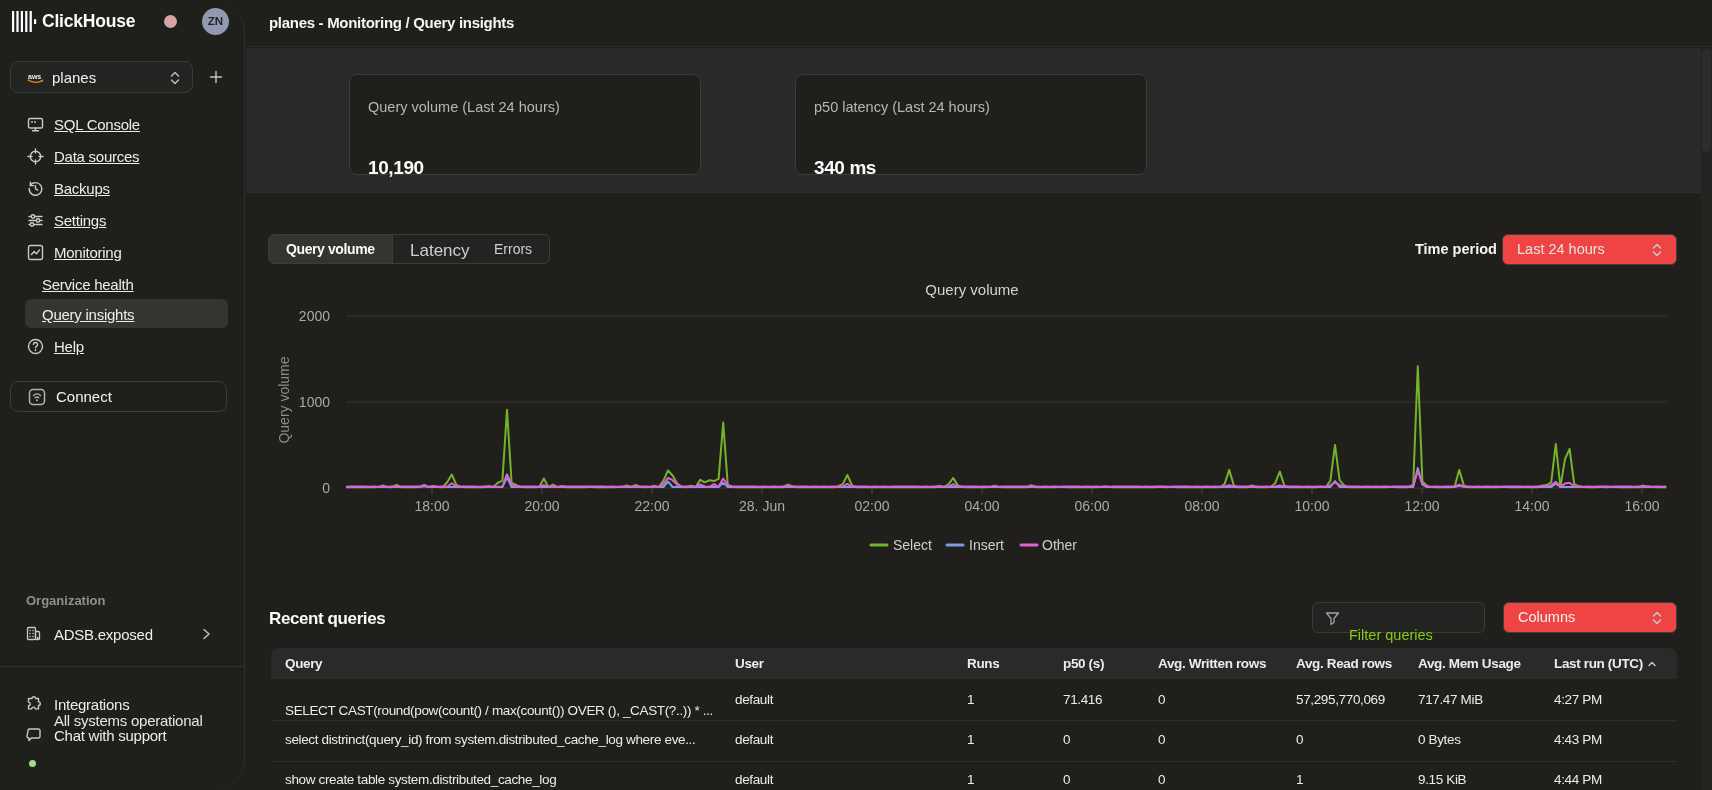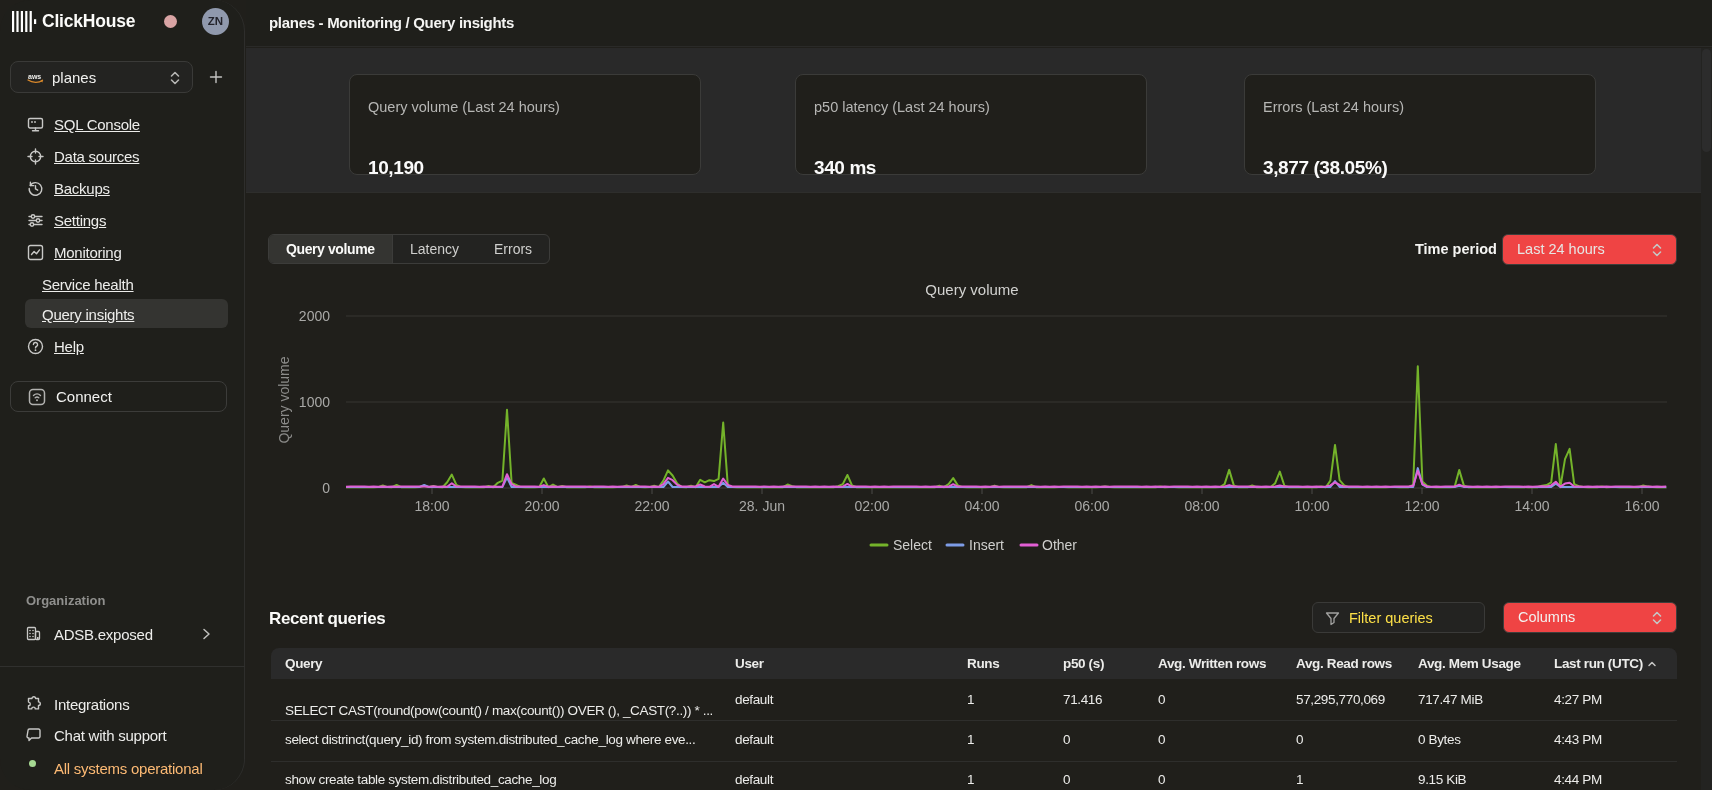--- a/index.html
+++ b/index.html
@@ -117,46 +117,42 @@
 
   <svg class="abs" style="left:26px;top:696px" width="16" height="16" viewBox="0 0 16 16">
       <path d="M6 2.5 a1.8 1.8 0 0 1 3.6 0 h2.9 v3.4 a1.8 1.8 0 0 1 0 3.6 v3.4 h-3.2 a1.8 1.8 0 0 0 -3.6 0 h-3.2 v-3.2 a1.8 1.8 0 0 0 0 -3.6 v-3.6 z" stroke="#c8c8c6" stroke-width="1.4" fill="none" stroke-linejoin="round"></path>
     </svg>
   <div class="abs" style="left:54px;top:696px;font-size:15px;letter-spacing:-0.25px;color:#ededeb">Integrations</div>
   <svg class="abs" style="left:26px;top:727px" width="16" height="16" viewBox="0 0 16 16">
       <path d="M2 3.5 a1.5 1.5 0 0 1 1.5 -1.5 h9 a1.5 1.5 0 0 1 1.5 1.5 v6 a1.5 1.5 0 0 1 -1.5 1.5 h-7 l-2.5 2.5 v-2.5 h-0.5 a1.5 1.5 0 0 1 -1.5 -1.5 z" stroke="#c8c8c6" stroke-width="1.4" fill="none" stroke-linejoin="round"></path>
     </svg>
   <div class="abs" style="left:54px;top:727px;font-size:15px;letter-spacing:-0.25px;color:#ededeb">Chat with support</div>
   <div class="abs" style="left:29px;top:760px;width:7px;height:7px;border-radius:50%;background:#a5d892"></div>
-  <div class="abs" style="left:54px;top:760px;font-size:15px;letter-spacing:-0.25px;color:#fdba74">All systems operational</div>
+  <div class="abs" style="left:54px;top:712px;font-size:15px;letter-spacing:-0.25px;color:#e5e5e5">All systems operational</div>
 </div>
 
 <div id="hdr">
     <div class="abs" style="left:23px;top:14px;font-size:15px;font-weight:bold;letter-spacing:-0.3px;color:#f5f5f3">planes - Monitoring / Query insights</div>
   </div>
 
 <div id="band">
   <div class="card" style="left:103px">
       <div class="lab">Query volume (Last 24 hours)</div>
       <div class="val">10,190</div>
     </div>
   <div class="card" style="left:549px">
       <div class="lab">p50 latency (Last 24 hours)</div>
       <div class="val">340 ms</div>
     </div>
-  <div class="card" style="left:998px">
-      <div class="lab">Errors (Last 24 hours)</div>
-      <div class="val">3,877 (38.05%)</div>
-    </div>
 </div>
 
 <div class="abs" style="left:268px;top:234px;width:282px;height:30px;border:1px solid #3c3c3a;border-radius:6px;background:#232321">
   <div class="abs" style="left:0;top:0;width:124px;height:28px;background:#343431;border-radius:5px 0 0 5px;border-right:1px solid #3c3c3a"></div>
   <div class="abs" style="left:17px;top:6px;font-size:14px;font-weight:bold;letter-spacing:-0.4px;color:#fafaf8">Query volume</div>
-  <div class="abs" style="left:141px;top:6px;font-size:14px;color:#cfcfcd">Latency</div>
+  <div class="abs" style="left:141px;top:6px;font-size:17px;color:#cfcfcd">Latency</div>
   <div class="abs" style="left:225px;top:6px;font-size:14px;color:#cfcfcd">Errors</div>
 </div>
 <div class="abs" style="left:1415px;top:241px;font-size:14.5px;font-weight:bold;color:#f5f5f3">Time period</div>
 <div class="sel" style="left:1502px;top:234px;width:175px">
   <div class="abs" style="left:14px;top:6px">Last 24 hours</div>
   <svg class="abs" style="left:148px;top:7px" width="12" height="16" viewBox="0 0 12 16">
       <path d="M2.5 6 L6 2.5 L9.5 6" stroke="#c6c6c4" stroke-width="1.6" fill="none" stroke-linecap="round" stroke-linejoin="round"></path>
       <path d="M2.5 10 L6 13.5 L9.5 10" stroke="#c6c6c4" stroke-width="1.6" fill="none" stroke-linecap="round" stroke-linejoin="round"></path>
     </svg>
 </div>
@@ -205,21 +201,21 @@
 <line x1="776" y1="280" x2="792" y2="280" stroke="#e25fd4" stroke-width="3" stroke-linecap="round"></line>
 <text x="797" y="285" class="leg">Other</text>
 </g>
 </svg>
 
 <div class="abs" style="left:269px;top:609px;font-size:17px;font-weight:bold;letter-spacing:-0.4px;color:#fafaf8">Recent queries</div>
 <div class="abs" style="left:1312px;top:602px;width:173px;height:31px;background:#232321;border:1px solid #3a3a38;border-radius:6px">
   <svg class="abs" style="left:12px;top:8px" width="15" height="15" viewBox="0 0 15 15">
       <path d="M1.5 2 h12 l-4.5 5.5 v4 l-3 2 v-6 z" stroke="#a2a2a0" stroke-width="1.3" fill="none" stroke-linejoin="round"></path>
     </svg>
-  <div class="abs" style="left:36px;top:7px;font-size:14.5px;color:#fde047">Filter queries</div>
+  <div class="abs" style="left:36px;top:24px;font-size:14.5px;color:#84cc16">Filter queries</div>
 </div>
 <div class="sel" style="left:1503px;top:602px;width:174px">
   <div class="abs" style="left:14px;top:6px;color:#f2f2f0">Columns</div>
   <svg class="abs" style="left:147px;top:7px" width="12" height="16" viewBox="0 0 12 16">
       <path d="M2.5 6 L6 2.5 L9.5 6" stroke="#c6c6c4" stroke-width="1.6" fill="none" stroke-linecap="round" stroke-linejoin="round"></path>
       <path d="M2.5 10 L6 13.5 L9.5 10" stroke="#c6c6c4" stroke-width="1.6" fill="none" stroke-linecap="round" stroke-linejoin="round"></path>
     </svg>
 </div>
 
 <div class="abs" style="left:271px;top:648px;width:1406px;height:142px;background:#201f1b;border-radius:8px 8px 0 0;overflow:hidden">

